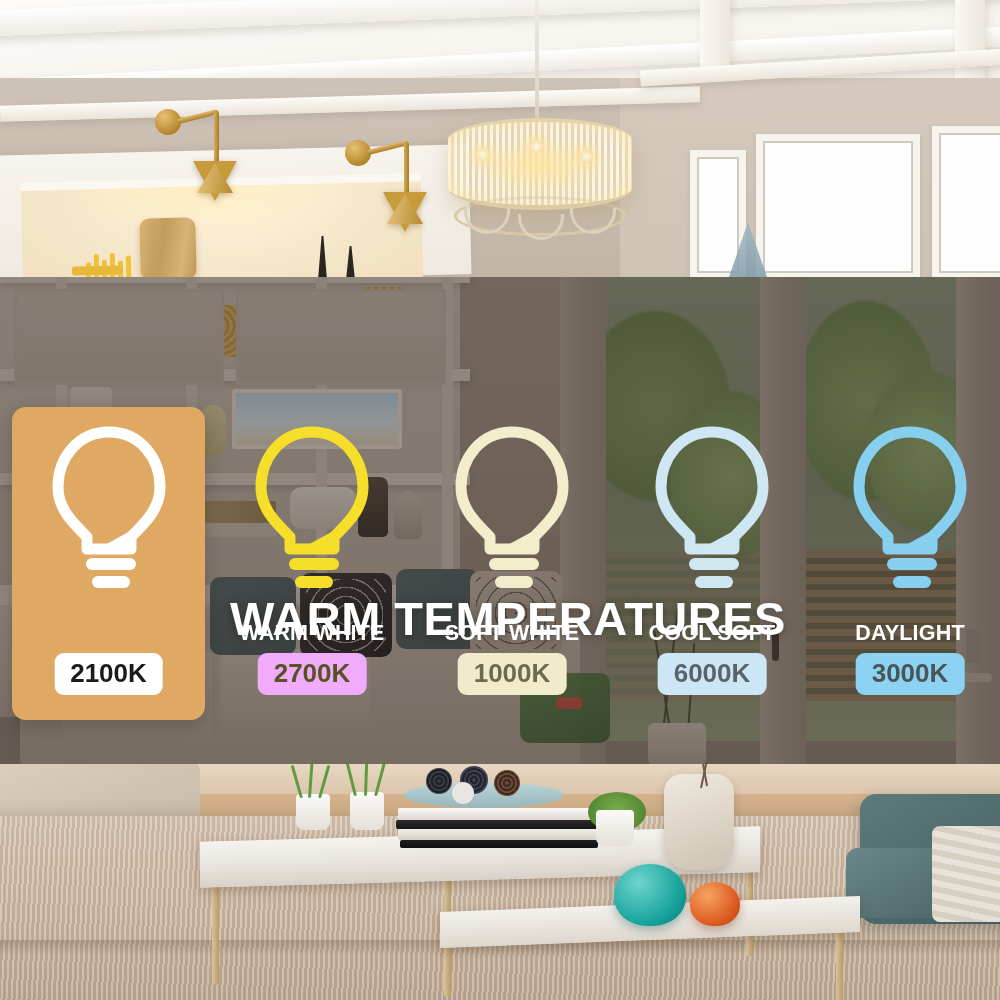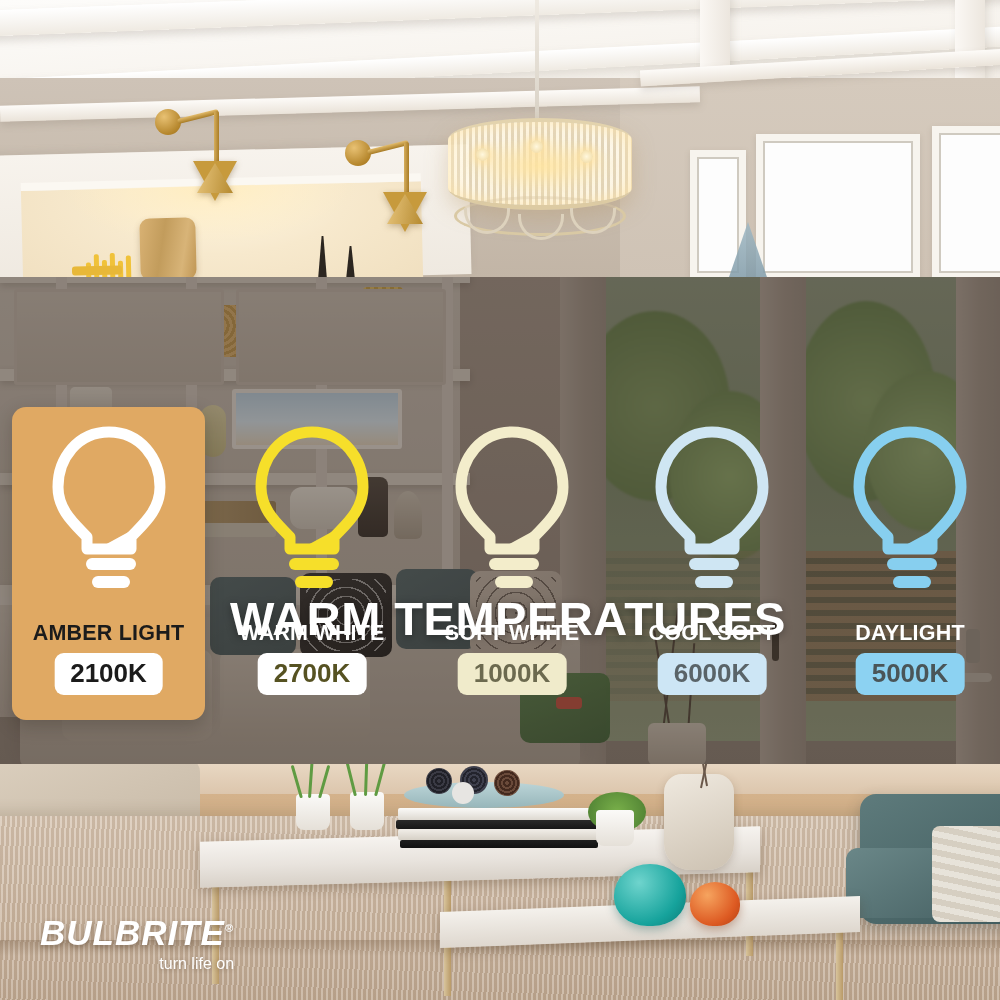--- a/index.html
+++ b/index.html
@@ -328,36 +328,35 @@
     <div class="card" style="left:12px;">
       <div class="col" style="left:0;top:0;width:193px;height:313px;position:absolute">
         <span class="bulb">
           <svg width="118" height="175" viewBox="0 0 118 175">
             <path d="M59 7 C28 7 8 33 8 62 C8 86 26 100 37 112 L37 124 L81 124 L81 112 C92 100 110 86 110 62 C110 33 90 7 59 7 Z" fill="none" stroke="#FFFFFF" stroke-width="11" stroke-linejoin="round"></path>
             <path d="M40 128 L84 104 L84 126 L40 126 Z" fill="#FFFFFF"></path>
             <rect x="36" y="133" width="50" height="12" rx="6" fill="#FFFFFF"></rect>
             <rect x="42" y="151" width="38" height="12" rx="6" fill="#FFFFFF"></rect>
           </svg>
         </span>
-        <div class="tlabel" style="color:#1B1B1B">AMBER LIGHT</div>
         <div class="pill" style="background:#FFFFFF;color:#1B1B1B">2100K</div>
       </div>
     </div>
 
     <div class="col" style="left:212px;">
       <span class="bulb">
         <svg width="118" height="175" viewBox="0 0 118 175">
           <path d="M59 7 C28 7 8 33 8 62 C8 86 26 100 37 112 L37 124 L81 124 L81 112 C92 100 110 86 110 62 C110 33 90 7 59 7 Z" fill="none" stroke="#F6DF2A" stroke-width="11" stroke-linejoin="round"></path>
           <path d="M40 128 L84 104 L84 126 L40 126 Z" fill="#F6DF2A"></path>
           <rect x="36" y="133" width="50" height="12" rx="6" fill="#F6DF2A"></rect>
           <rect x="42" y="151" width="38" height="12" rx="6" fill="#F6DF2A"></rect>
         </svg>
       </span>
       <div class="tlabel" style="color:#FFFFFF">WARM WHITE</div>
-      <div class="pill" style="background:#ffffff;color:#565222">2700K</div>
+      <div class="pill" style="background:#f0abfc;color:#565222">2700K</div>
     </div>
 
     <div class="col" style="left:412px;">
       <span class="bulb">
         <svg width="118" height="175" viewBox="0 0 118 175">
           <path d="M59 7 C28 7 8 33 8 62 C8 86 26 100 37 112 L37 124 L81 124 L81 112 C92 100 110 86 110 62 C110 33 90 7 59 7 Z" fill="none" stroke="#F3EDCB" stroke-width="11" stroke-linejoin="round"></path>
           <path d="M40 128 L84 104 L84 126 L40 126 Z" fill="#F3EDCB"></path>
           <rect x="36" y="133" width="50" height="12" rx="6" fill="#F3EDCB"></rect>
           <rect x="42" y="151" width="38" height="12" rx="6" fill="#F3EDCB"></rect>
         </svg>
@@ -382,21 +381,21 @@
     <div class="col" style="left:810px;">
       <span class="bulb">
         <svg width="118" height="175" viewBox="0 0 118 175">
           <path d="M59 7 C28 7 8 33 8 62 C8 86 26 100 37 112 L37 124 L81 124 L81 112 C92 100 110 86 110 62 C110 33 90 7 59 7 Z" fill="none" stroke="#87CFEF" stroke-width="11" stroke-linejoin="round"></path>
           <path d="M40 128 L84 104 L84 126 L40 126 Z" fill="#87CFEF"></path>
           <rect x="36" y="133" width="50" height="12" rx="6" fill="#87CFEF"></rect>
           <rect x="42" y="151" width="38" height="12" rx="6" fill="#87CFEF"></rect>
         </svg>
       </span>
       <div class="tlabel" style="color:#FFFFFF">DAYLIGHT</div>
-      <div class="pill" style="background:#8CD2F2;color:#4A5558">5000K</div>
+      <div class="pill" style="background:#8CD2F2;color:#4A5558">3000K</div>
     </div>
   </div>
 
   <div class="band-bot">
     <div class="b-floor"></div>
     <div class="b-wallstrip"></div>
     <div class="sofa-l"></div>
     <div class="rug"></div>
     <div class="rug-edge"></div>
 
@@ -434,19 +433,15 @@
     <div style="position:absolute;left:588px;top:28px;width:58px;height:40px;border-radius:50%;background:radial-gradient(circle,#79b04a,#4c7d31);"></div>
     <div class="pot" style="left:596px;top:46px;width:38px;height:36px;"></div>
 
     <div style="position:absolute;left:664px;top:10px;width:70px;height:96px;border-radius:18px 18px 26px 26px;background:linear-gradient(160deg,#efe9df,#cdc2b2);box-shadow:0 3px 8px rgba(90,70,50,.25);"></div>
     <div class="plant-br" style="left:700px;top:-24px;height:48px;transform:rotate(12deg);background:#6a584a;"></div>
     <div class="plant-br" style="left:706px;top:-18px;height:40px;transform:rotate(-10deg);background:#6a584a;"></div>
 
     <div class="vase" style="left:614px;top:100px;width:72px;height:62px;background:radial-gradient(circle at 35% 30%,#6fd4cd,#16a39c 65%,#0b7a76);box-shadow:0 4px 10px rgba(20,90,88,.35);"></div>
     <div class="vase" style="left:690px;top:118px;width:50px;height:44px;background:radial-gradient(circle at 35% 30%,#f6a45f,#dd5a22 65%,#b03f13);box-shadow:0 4px 10px rgba(120,50,15,.35);"></div>
 
-    <div class="logo" style="position:absolute;left:40px;top:151px;">
-      <div class="logo-main"><span>BULBRITE</span><span class="logo-reg">®</span></div>
-      <div class="logo-sub">turn life on</div>
-    </div>
   </div>
 
 </div>
 
 </body></html>

